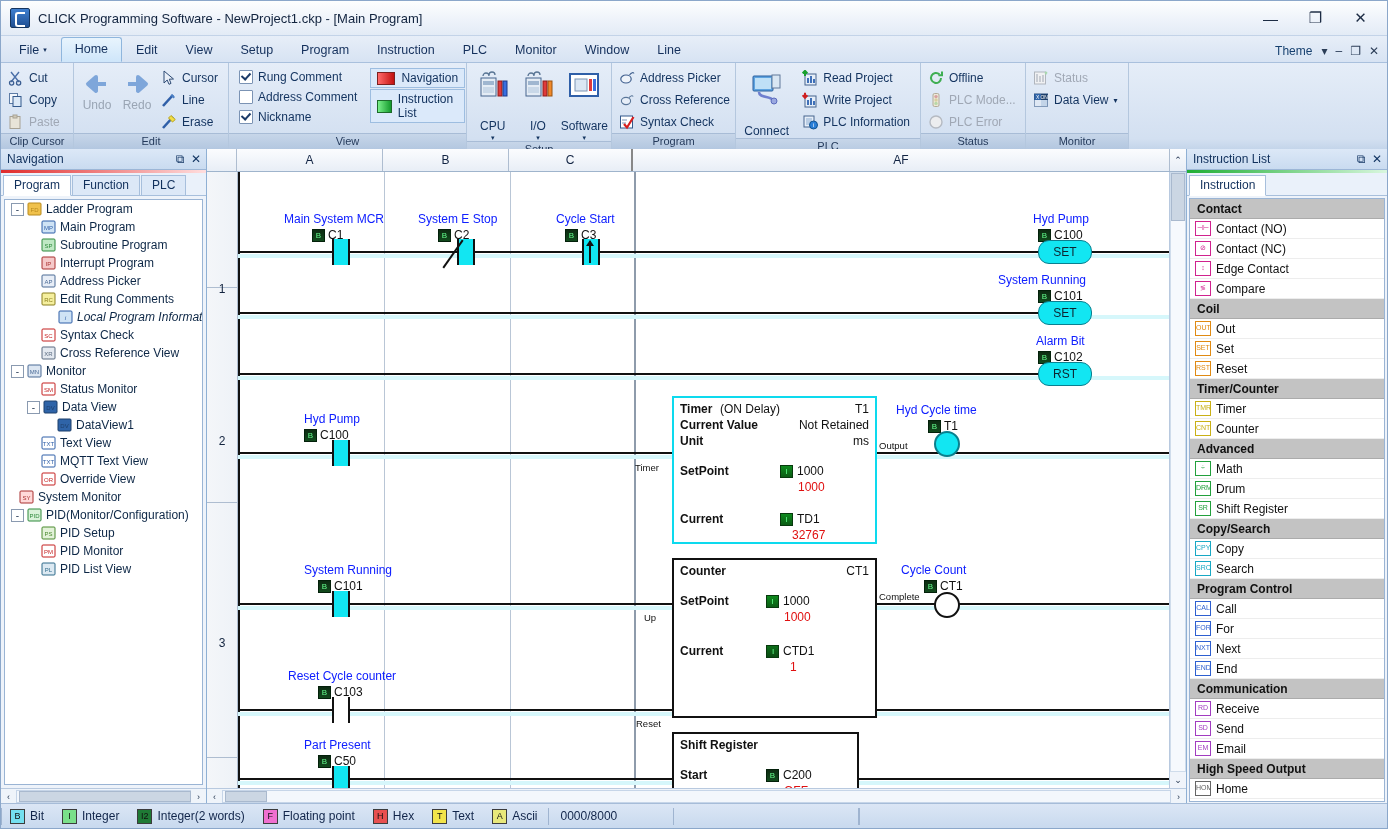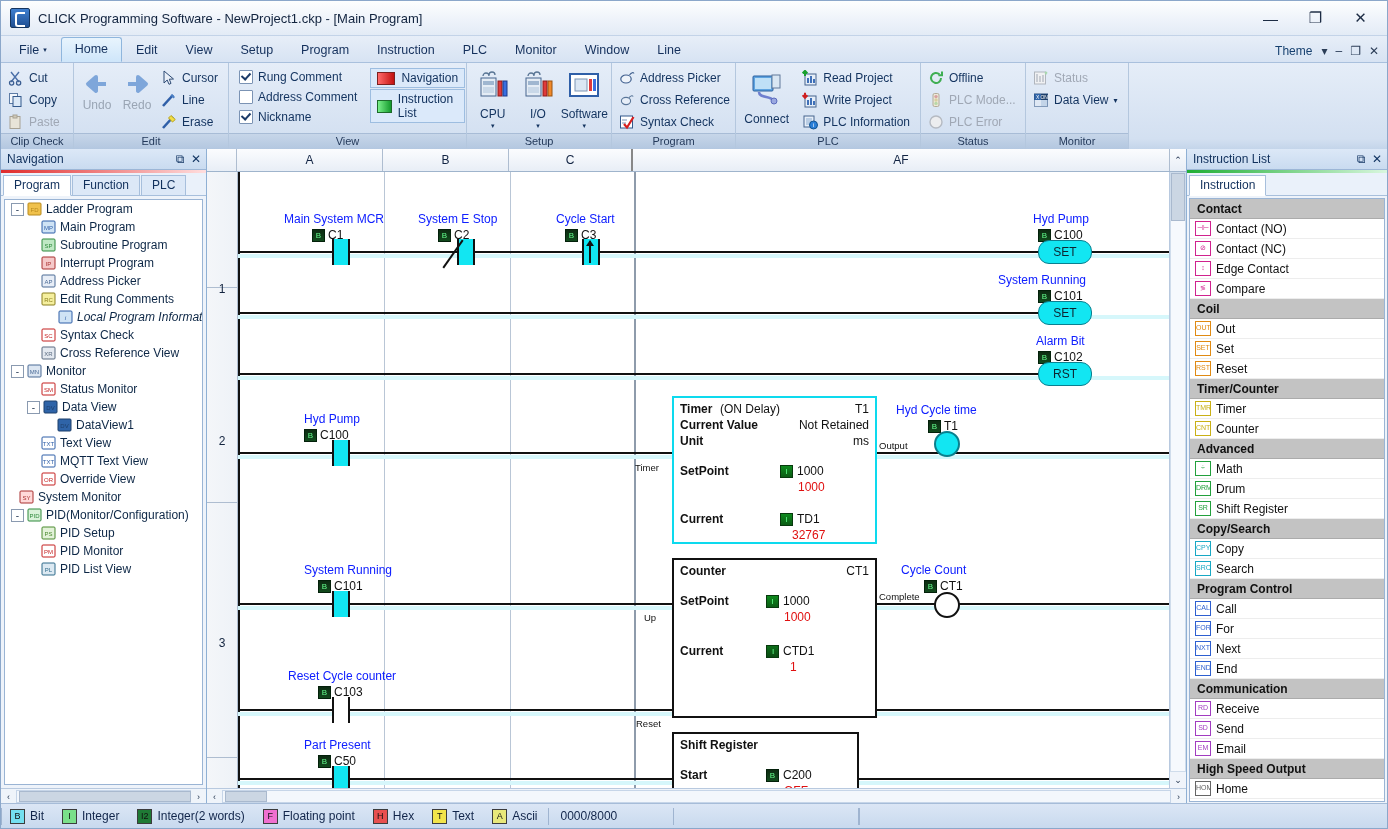--- a/index.html
+++ b/index.html
@@ -55,21 +55,21 @@
           color:#243a5b;background:linear-gradient(180deg,#c7d6e9,#b3c7e0);
           border-top:1px solid #a8bcd6;}
   .stack{display:flex;flex-direction:column;justify-content:flex-start;padding-top:1px;}
   .ritem{display:flex;align-items:center;gap:5px;padding:2px 6px 2px 3px;
          font-size:12px;color:#13335f;white-space:nowrap;cursor:default;border:1px solid transparent;}
   .ritem.disabled{color:#a0a8b5;}
   .ico{width:16px;height:16px;flex:none;position:relative;display:inline-block;}
   .bigbtn{width:56px;display:flex;flex-direction:column;align-items:center;
           padding-top:2px;font-size:12px;color:#13335f;cursor:default;}
   .bigbtn .bico{width:34px;height:32px;position:relative;}
-  .bigbtn .blabel{margin-top:6px;}
+  .bigbtn .blabel{margin-top:18px;}
   .bigbtn .bcaret{font-size:7px;line-height:7px;margin-top:1px;}
   .chk{width:12px;height:12px;border:1px solid #7b93b4;background:#fff;flex:none;
        position:relative;border-radius:1px;}
   .chk.on:after{content:"";position:absolute;left:3px;top:0px;width:4px;height:7px;
        border:solid #1c3b69;border-width:0 2px 2px 0;transform:rotate(42deg);}
   .togbtn{display:flex;align-items:center;gap:6px;padding:2px 6px;font-size:12px;
           color:#10305c;background:#dbe9fa;border:1px solid #9dbde0;margin-bottom:1px;cursor:default;}
 
   
   .workspace{position:absolute;left:0;right:0;top:148px;bottom:24px;display:flex;}
@@ -246,21 +246,21 @@
             <span class="ico">
               <svg width="16" height="16" viewBox="0 0 16 16">
                   <rect x="2" y="2.5" width="10" height="12" fill="#e8e4d8" stroke="#a8a294"></rect>
                   <rect x="5" y="1" width="4" height="3" fill="#cfc9b8" stroke="#a8a294"></rect>
                 </svg>
             </span>
             <span>Paste</span>
           </div>
         </div>
       </div>
-      <div class="gtitle">Clip Check</div>
+      <div class="gtitle">Clip Cursor</div>
     </div>
 
     <div class="rgroup" style="width:155px">
       <div class="gbody" style="align-items:flex-start;">
         <div style="display:flex;flex-direction:column;align-items:center;width:46px;padding-top:4px;">
           <span class="ico" style="width:34px;height:28px">
             <svg width="34" height="28" viewBox="0 0 34 28">
                 <path d="M26 14 H10 M16 7 L8 14 L16 21 Z" stroke="#7ea6da" stroke-width="4" fill="#7ea6da" stroke-linejoin="round"></path>
               </svg>
           </span>

